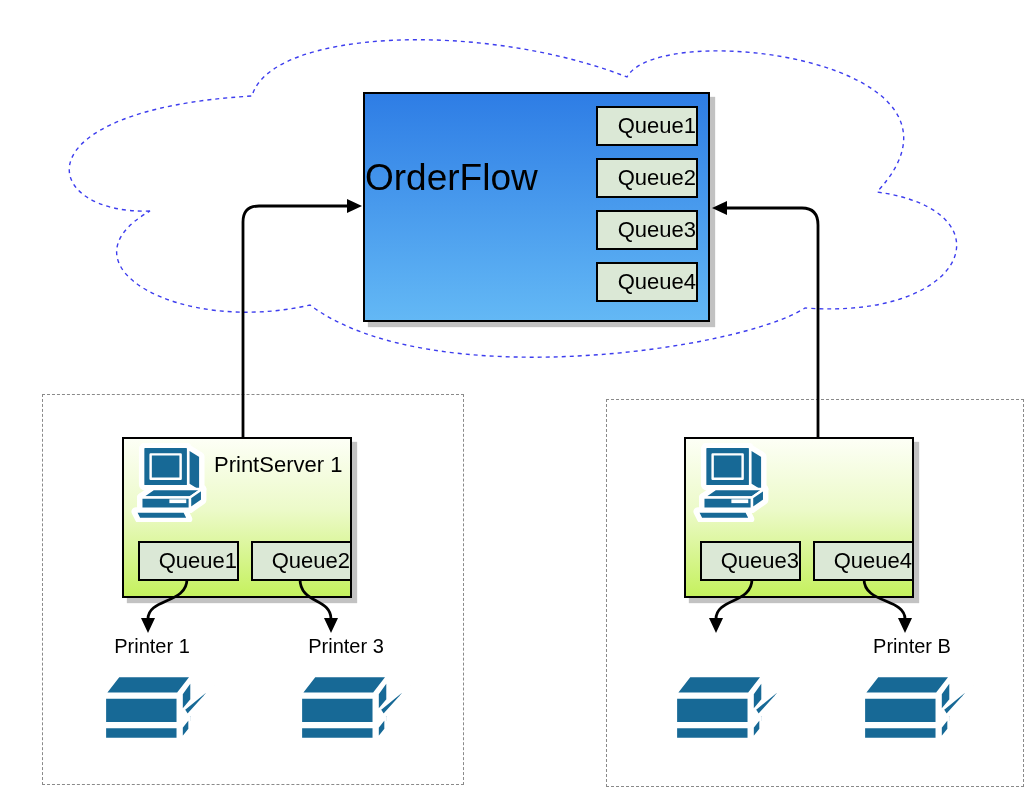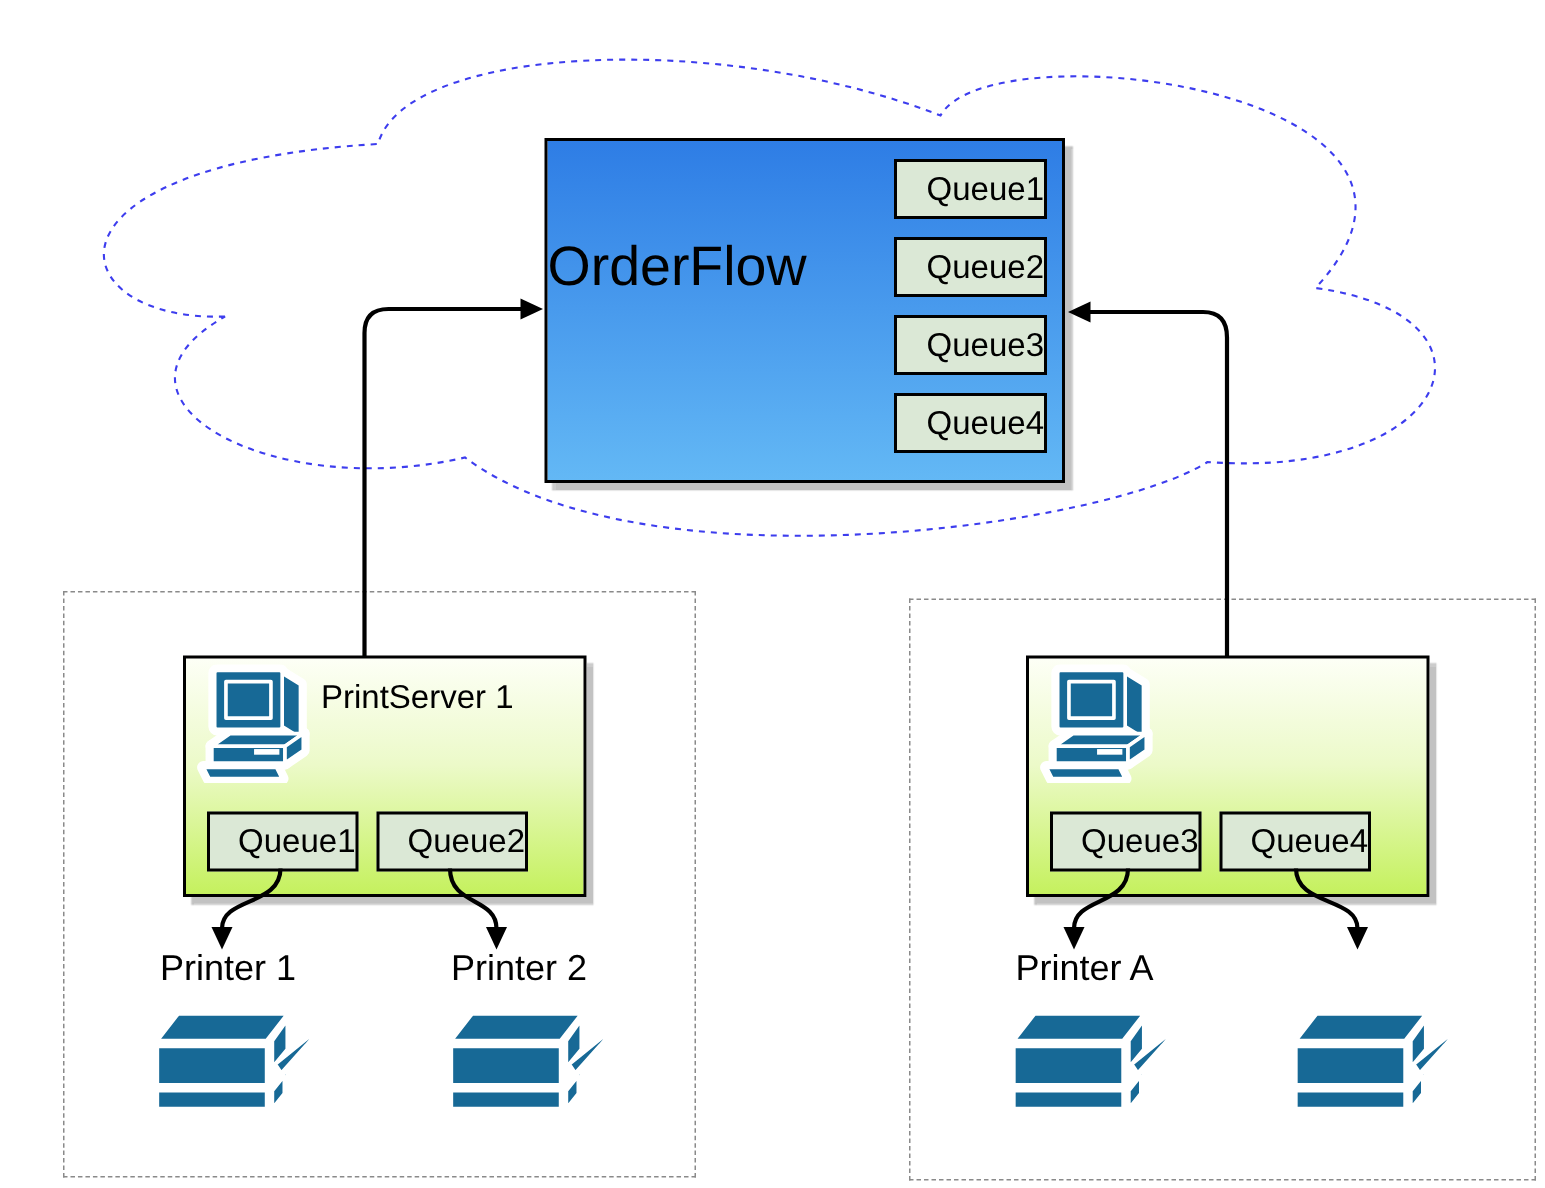--- a/index.html
+++ b/index.html
@@ -26,35 +26,35 @@
     position:absolute;left:0;top:64px;width:231px;text-align:left;
     font-size:37px;line-height:40px;color:#000;
   }
   .qbox{
     position:absolute;box-sizing:border-box;border:2px solid #000;
     background:#dbe8d6;text-align:right;font-size:22px;
   }
   .of-q{left:231px;width:102px;height:40px;line-height:36px;}
 
   .server-box{
-    position:absolute;width:269px;height:161px;box-sizing:border-box;
+    position:absolute;width:230px;height:161px;box-sizing:border-box;
     border:2px solid #000;
     background:linear-gradient(180deg,#fdfff6 0%,#ecfac9 45%,#c5f15e 100%);
     box-shadow:5px 5px 1px #c2c2c2;
     z-index:3;
     padding-left:32px;
   }
   .ps-title{position:absolute;left:90px;top:14px;width:150px;font-size:22px;line-height:24px;}
   .ps-q{top:102px;width:101px;height:40px;line-height:36px;}
   .ps-q.q-left{left:14px;}
   .ps-q.q-right{left:127px;}
   .comp-icon{position:absolute;left:6px;top:4px;z-index:4;}
 
   .printer-label{
-    position:absolute;width:140px;text-align:center;font-size:24px;line-height:24px;z-index:3;
+    position:absolute;width:140px;text-align:center;font-size:20px;line-height:24px;z-index:3;
   }
   .printer-icon{position:absolute;z-index:3;}
 </style>
 </head>
 <body>
 
 <div class="canvas">
 
   <svg class="layer under">
     <path d="M150,211 C40,215 15,110 252,96
@@ -123,22 +123,22 @@
 
   <div class="server-box" style="left:684px;top:437px;">
     <svg class="comp-icon" width="90" height="79" viewBox="0 0 96 84">
       <use href="#computer-def"></use>
     </svg>
     <div class="qbox ps-q q-left">Queue3</div>
     <div class="qbox ps-q q-right">Queue4</div>
   </div>
 
   <div class="printer-label" style="left:82px;top:634px;">Printer 1</div>
-  <div class="printer-label" style="left:276px;top:634px;">Printer 2</div>
-  <div class="printer-label" style="left:653px;top:634px;">Printer A</div>
+  <div class="printer-label" style="left:276px;top:634px;">Printer 3</div>
+  <div class="printer-label" style="left:842px;top:634px;">Printer B</div>
 
   <svg class="printer-icon" style="left:101px;top:668px;" width="118" height="79" viewBox="0 0 120 80">
       <use href="#printer-def"></use>
     </svg>
   <svg class="printer-icon" style="left:297px;top:668px;" width="118" height="79" viewBox="0 0 120 80">
       <use href="#printer-def"></use>
     </svg>
   <svg class="printer-icon" style="left:672px;top:668px;" width="118" height="79" viewBox="0 0 120 80">
       <use href="#printer-def"></use>
     </svg>

